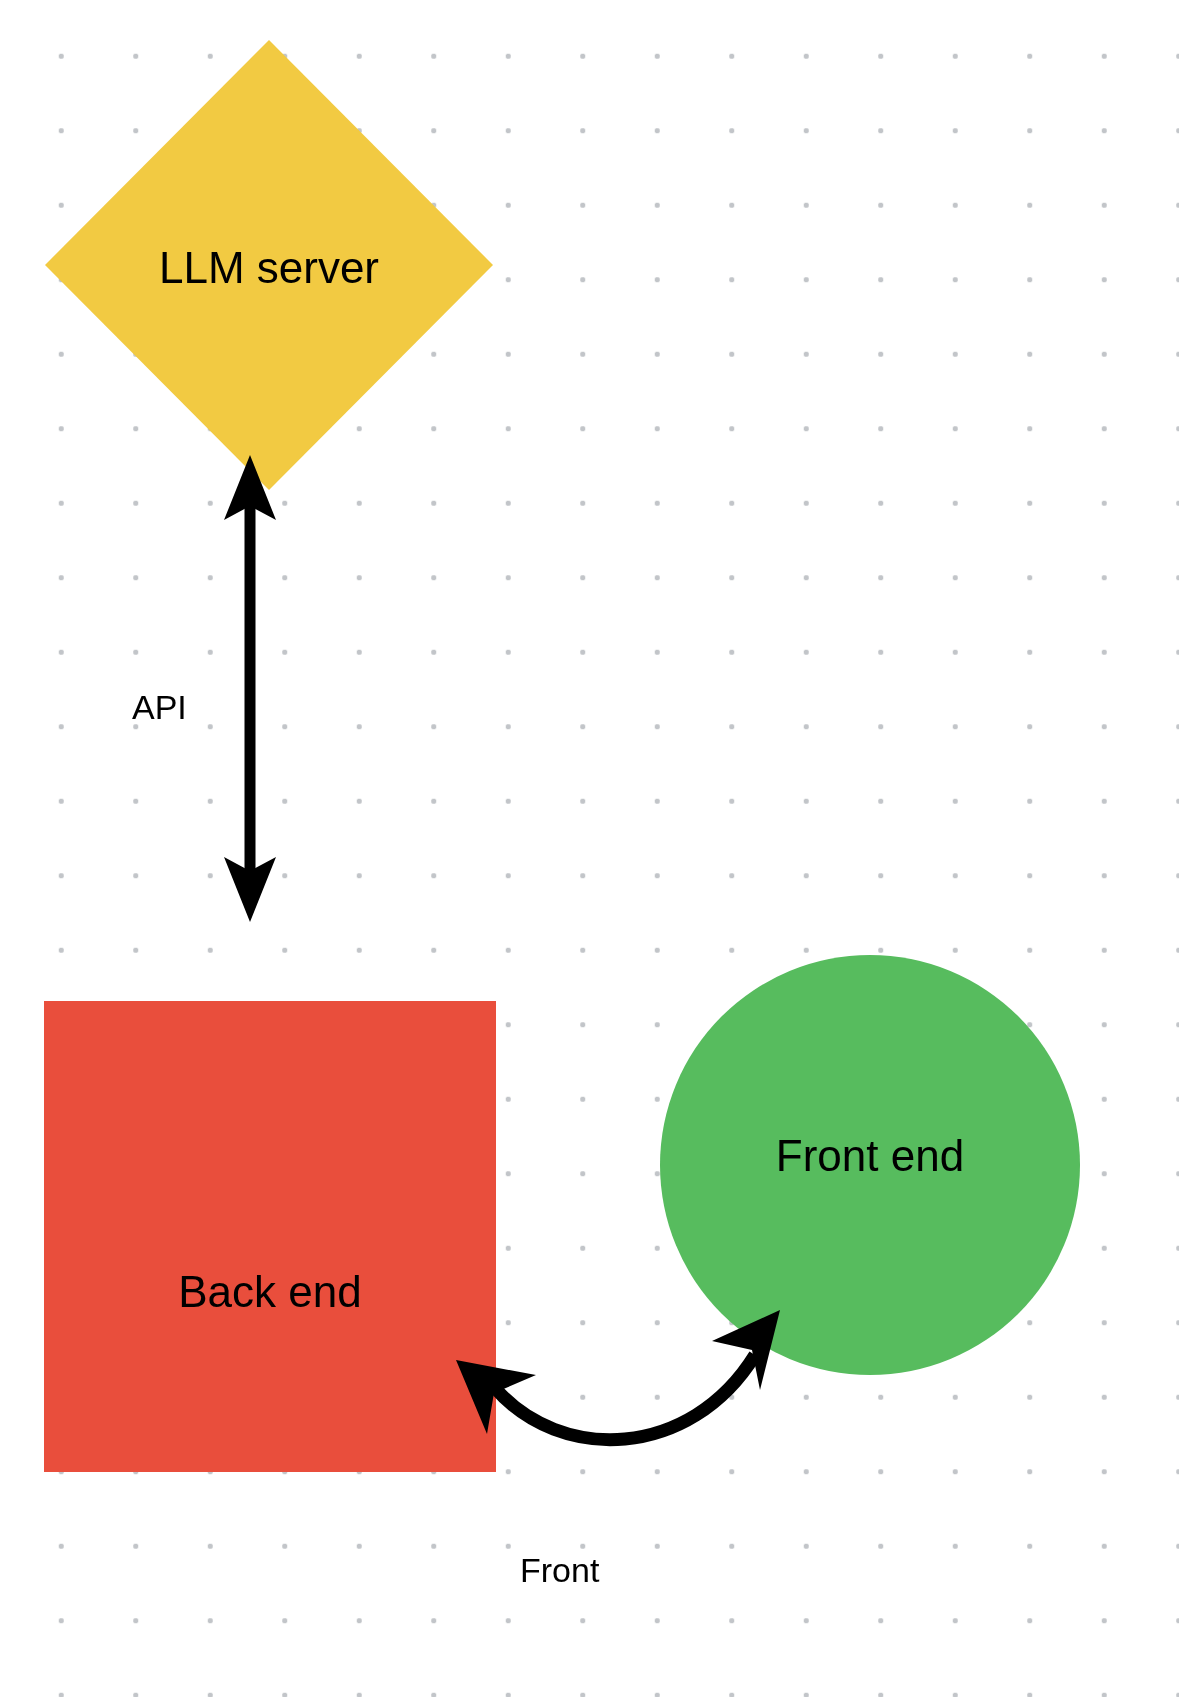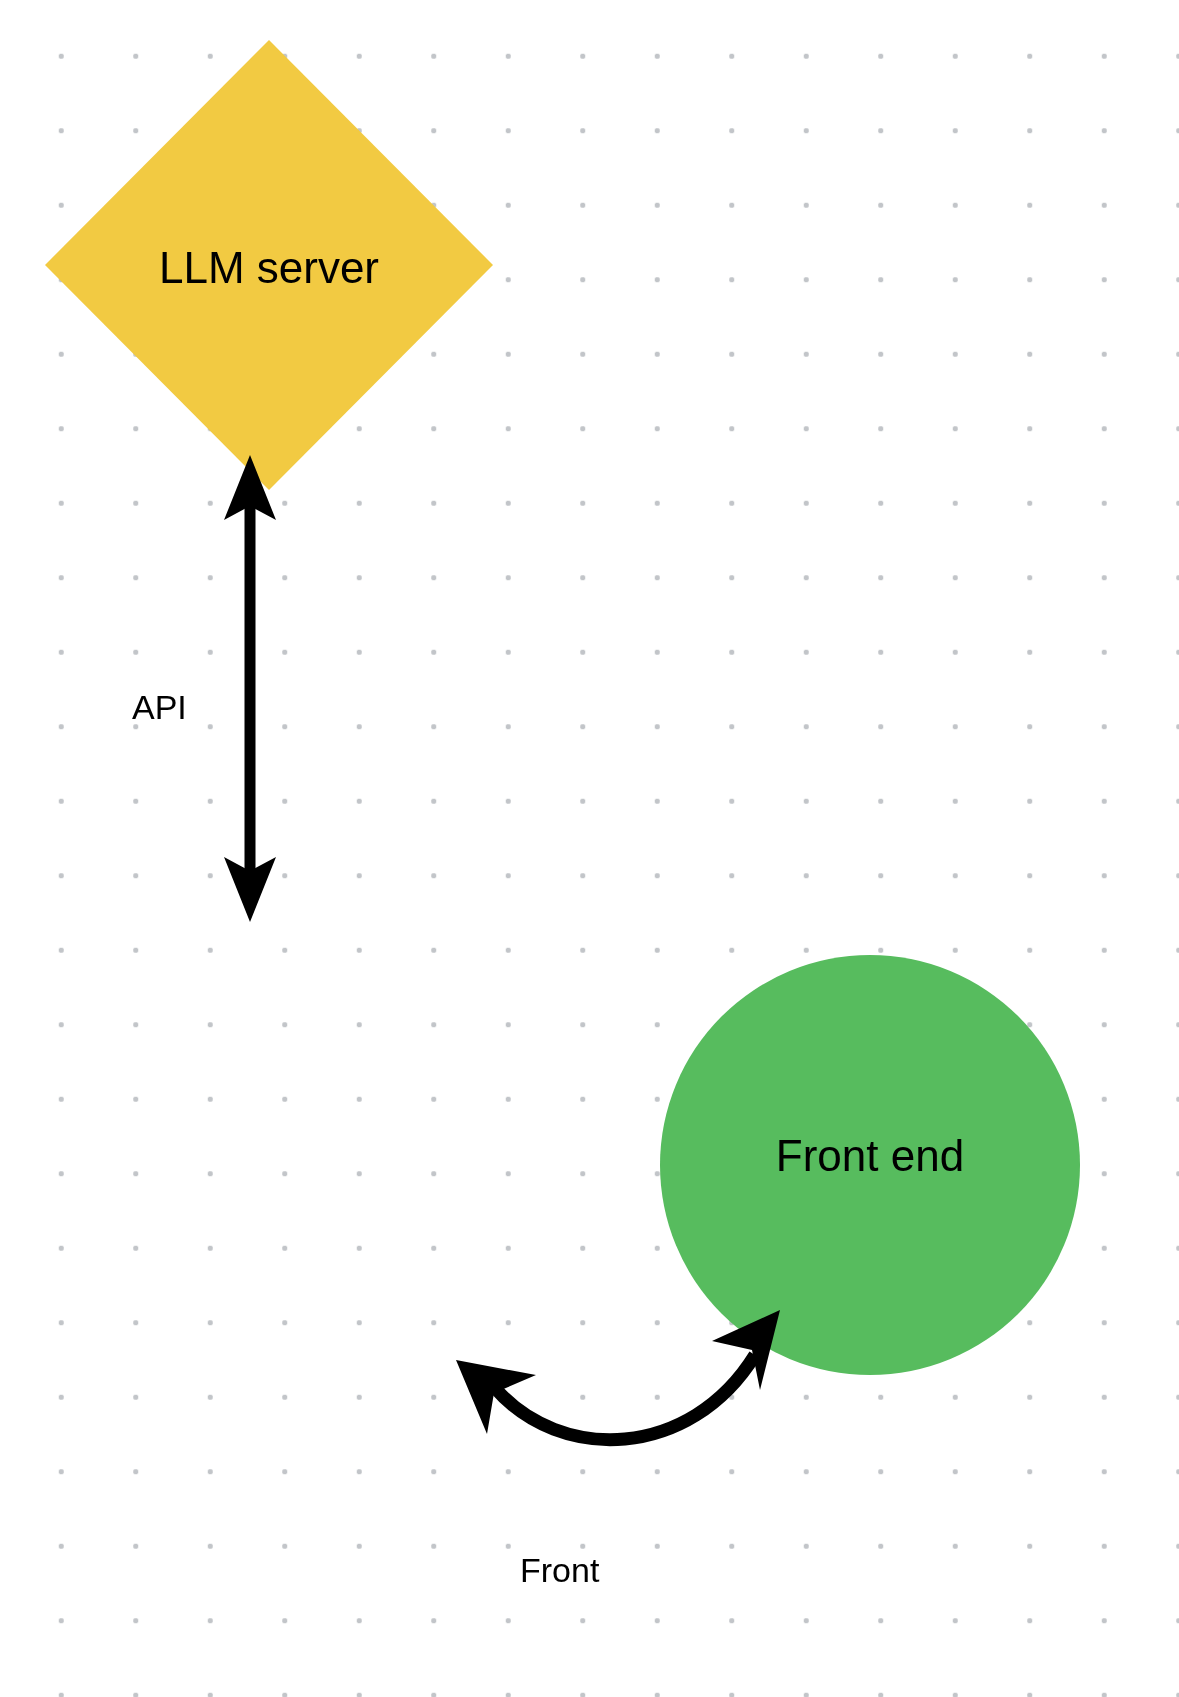--- a/index.html
+++ b/index.html
@@ -117,20 +117,24 @@
 </head>
 <body>
 
 <div id="canvas" style="background-color: rgb(255, 255, 255);">
 
   <div id="node-llm-server">
     <div class="shape" style="background: rgb(242, 202, 66);"></div>
     <div class="node-label" style="color: rgb(0, 0, 0);">LLM server</div>
   </div>
 
+  <div id="node-back-end">
+    <div class="shape" style="background: rgb(233, 78, 60);"></div>
+    <div class="node-label" style="color: rgb(0, 0, 0);">Back end</div>
+  </div>
 
   <div id="node-front-end">
     <div class="shape" style="background: rgb(87, 188, 94);"></div>
     <div class="node-label" style="color: rgb(0, 0, 0);">Front end</div>
   </div>
 
   <svg id="edges" viewBox="0 0 1179 1697" width="1179" height="1697" xmlns="http://www.w3.org/2000/svg">
 
     <g>
       <line x1="250" y1="492" x2="250" y2="885" stroke="#000000" stroke-width="11"></line>

